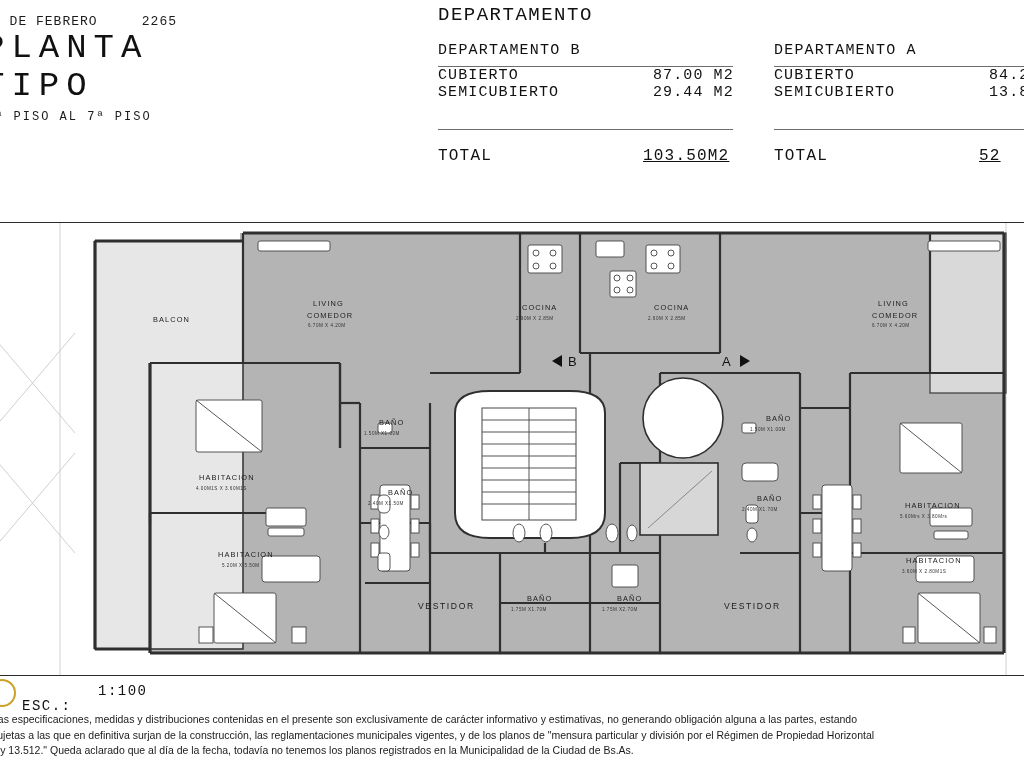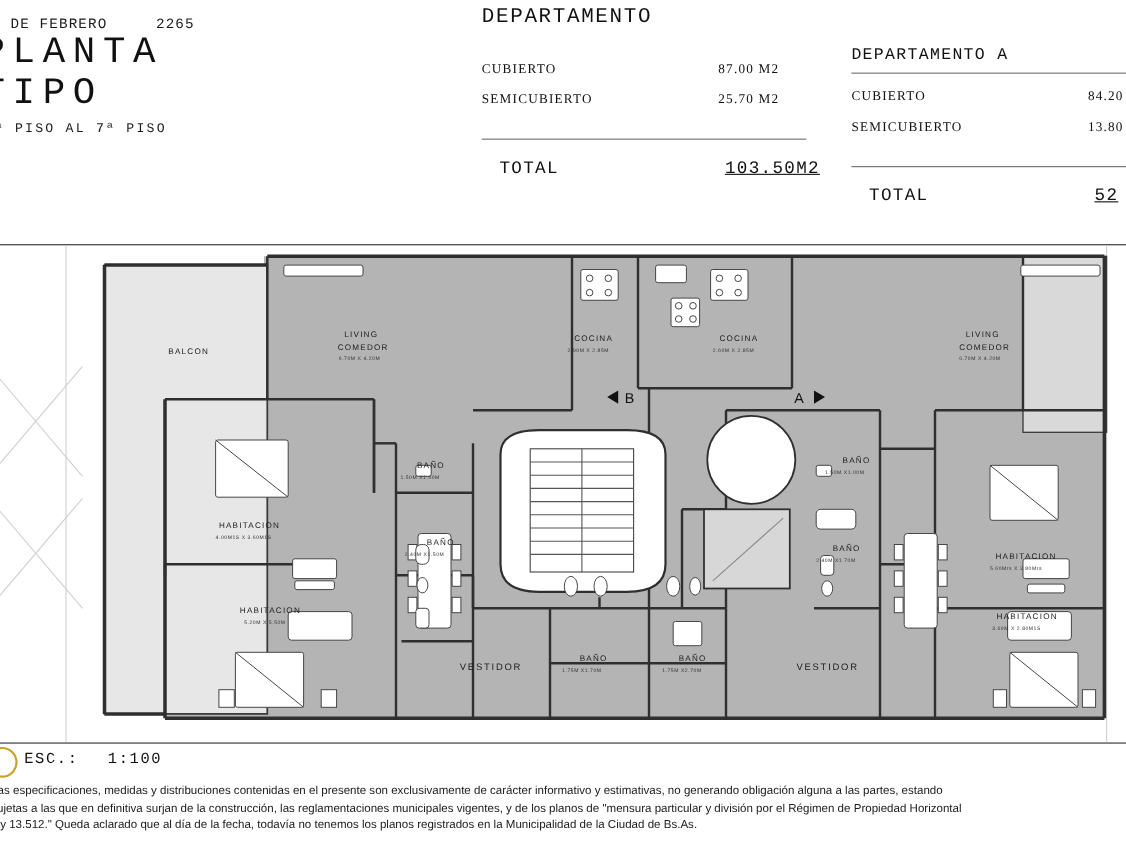--- a/index.html
+++ b/index.html
@@ -76,40 +76,39 @@
   .dept-head {
     font-family: "Liberation Mono", monospace;
     font-size: 15px;
     letter-spacing: 1.2px;
     padding-bottom: 7px;
     border-bottom: 1px solid #6d6d6d;
     width: 295px;
   }
   .dept-row {
     display: flex;
-    font-family: Liberation Serif, serif;
-    font-size: 12px;
+    font-family: Liberation Mono, monospace;
+    font-size: 15px;
     letter-spacing: 1.1px;
-    margin-top: 13px;
     width: 295px;
   }
   .dept-row .lbl { flex: 0 0 215px; }
   .dept-row .val { text-align: right; white-space: nowrap; }
 
   .dept-total {
     display: flex;
     font-family: "Liberation Mono", monospace;
     font-size: 16px;
     letter-spacing: 1.2px;
     border-top: 1px solid #6d6d6d;
     padding-top: 17px;
     margin-top: 28px;
     width: 295px;
   }
-  .dept-total .lbl { flex: 0 0 205px; margin-left: 16px; }
+  .dept-total .lbl { flex: 0 0 205px; }
   .dept-total .val { white-space: nowrap; text-decoration: underline; }
 
   
   .plan {
     position: absolute;
     left: 0; top: 222px;
     width: 1024px;
     height: 452px;
     border-top: 1px solid #2b2b2b;
     border-bottom: 1px solid #2b2b2b;
@@ -129,21 +128,21 @@
     letter-spacing: 1.5px;
     color: #111;
   }
   .scale-circle {
     position: absolute;
     left: -12px; top: -3px;
     width: 24px; height: 24px;
     border: 2px solid #c9a227;
     border-radius: 50%;
   }
-  .scale-text { position: absolute; left: 22px; top: 1px; }
+  .scale-text { position: absolute; left: 22px; top: 16px; }
   .scale-value { position: absolute; left: 98px; top: 1px; }
 
   .disclaimer {
     position: absolute;
     left: -8px; top: 712px;
     width: 890px;
     font-family: "Liberation Sans", sans-serif;
     font-size: 10.5px;
     line-height: 15.5px;
     color: #1a1a1a;
@@ -166,27 +165,28 @@
       <span>2265</span>
     </div>
     <div class="title-main">PLANTA</div>
     <div class="title-main">TIPO</div>
     <div class="title-sub">1ª PISO AL 7ª PISO</div>
   </div>
 
   <div class="superficies-title">DEPARTAMENTO</div>
 
   <div class="dept-col b">
+    <div class="dept-head">DEPARTAMENTO B</div>
     <div class="dept-row">
       <span class="lbl">CUBIERTO</span>
       <span class="val">87.00 M2</span>
     </div>
     <div class="dept-row">
       <span class="lbl">SEMICUBIERTO</span>
-      <span class="val">25.70 M2</span>
+      <span class="val">29.44 M2</span>
     </div>
     <div class="dept-total">
       <span class="lbl">TOTAL</span>
       <span class="val">103.50M2</span>
     </div>
   </div>
 
   <div class="dept-col a">
     <div class="dept-head">DEPARTAMENTO A</div>
     <div class="dept-row">

